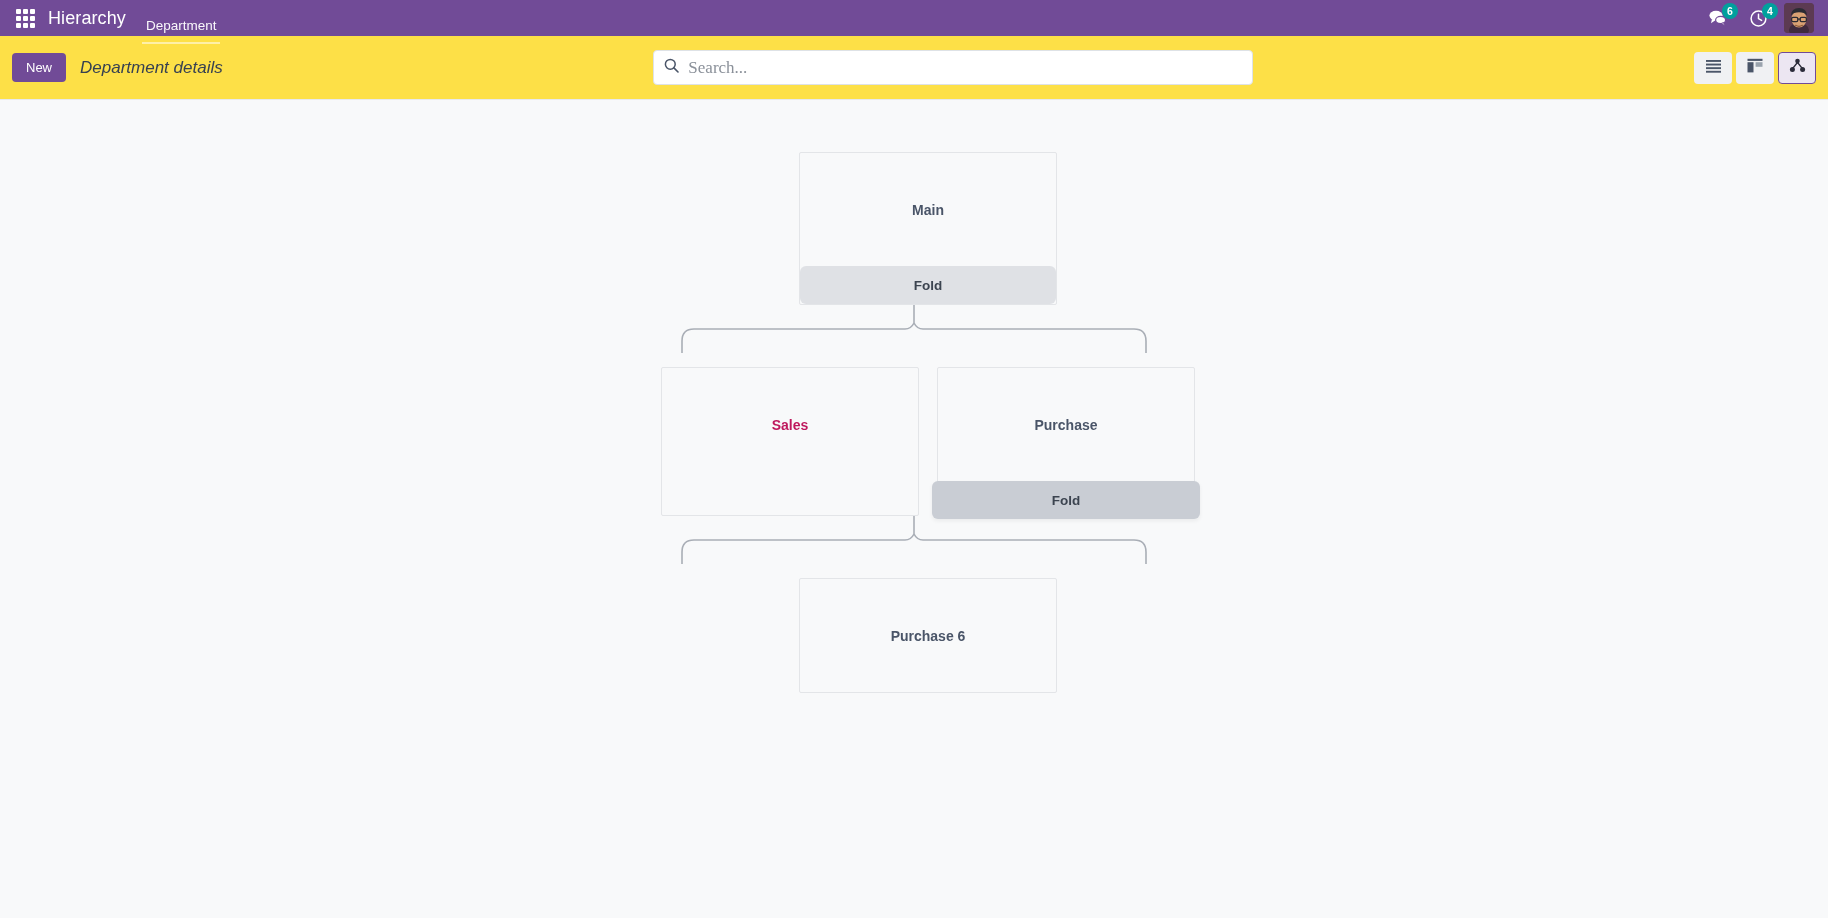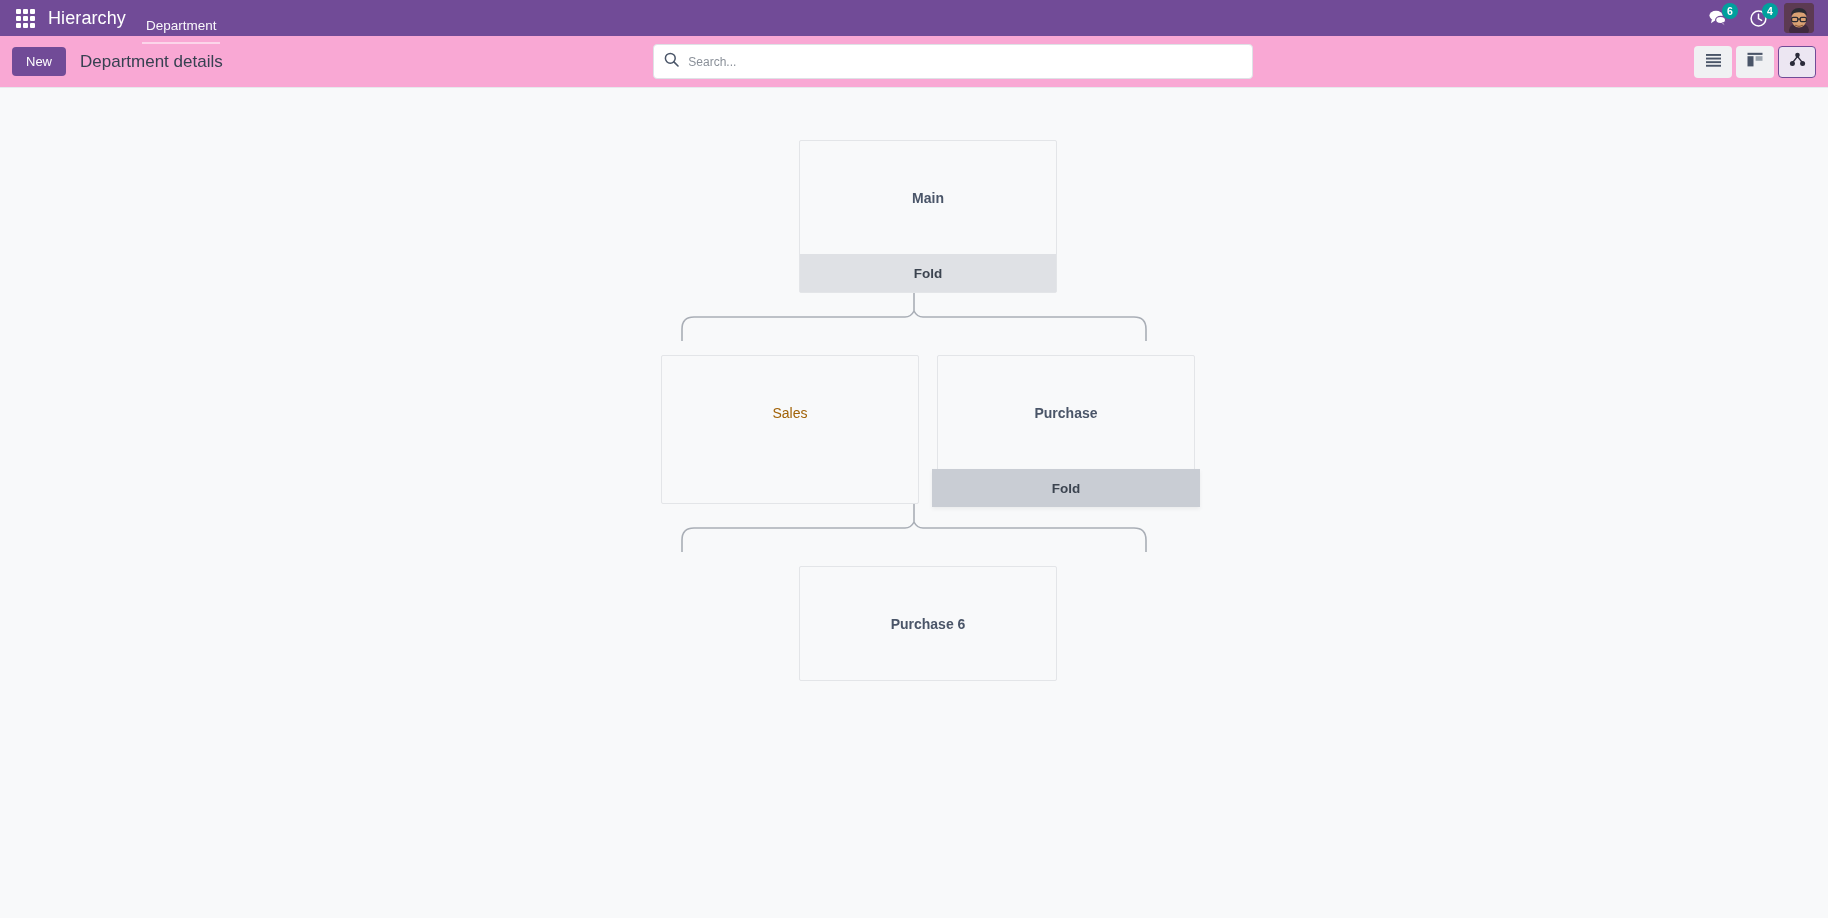--- a/index.html
+++ b/index.html
@@ -81,22 +81,22 @@
     width: 30px; height: 30px;
     border-radius: 4px;
     overflow: hidden;
     cursor: pointer;
     display: block;
     background: #5b3b63;
   }
 
   
   .cp {
-    height: 52px;
-    background: #f9a8d4;
+    height: 64px;
+    background: #fde047;
     border-bottom: 1px solid #e7e9ed;
     display: flex;
     align-items: center;
     padding: 0 12px;
     position: relative;
     z-index: 10;
   }
   .btn-new {
     background: #714B97;
     color: #fff;
@@ -105,20 +105,21 @@
     font-size: 13px;
     padding: 7px 14px;
     cursor: pointer;
     font-family: inherit;
   }
   .cp-title {
     font-size: 17px;
     color: #374151;
     margin-left: 14px;
     white-space: nowrap;
+    font-style: italic;
   }
   .cp-mid {
     flex: 1;
     display: flex;
     justify-content: center;
   }
   .searchbox {
     width: 600px;
     height: 35px;
     border: 1px solid #dee2e6;
@@ -128,23 +129,23 @@
     align-items: center;
     padding: 0 10px;
     gap: 9px;
     cursor: text;
   }
   .searchbox svg { flex: none; }
   .search-input {
     border: none;
     outline: none;
     flex: 1;
-    font-size: 12px;
+    font-size: 17px;
     color: #374151;
-    font-family: Liberation Sans, sans-serif;
+    font-family: Liberation Serif, serif;
     background: transparent;
   }
   .search-input::placeholder { color: #8a9099; }
   .view-switch {
     display: flex;
     gap: 4px;
     margin-left: 10px;
   }
   .vbtn {
     width: 38px; height: 32px;
@@ -190,32 +191,33 @@
     height: 113px;
     display: flex;
     align-items: center;
     justify-content: center;
     font-size: 14px;
     font-weight: bold;
     color: #4a5568;
     text-align: center;
     padding: 6px;
   }
-  .card.muted .card-body { color: #a16207; font-weight: normal; }
+  .card.muted .card-body { color: #be185d; font-weight: bold; }
   .fold-btn {
     height: 38px;
     background: #dfe1e5;
     display: flex;
     align-items: center;
     justify-content: center;
     font-size: 13.5px;
     font-weight: bold;
     color: #3c4450;
     cursor: pointer;
     border-top: 1px solid transparent;
+    border-radius: 6px;
   }
   .fold-btn.hovered {
     background: #c9cdd4;
     margin: 0 -6px -4px -6px;
     box-shadow: 0 2px 4px rgba(0,0,0,.06);
   }
 
   
   .connector {
     height: 62px;

